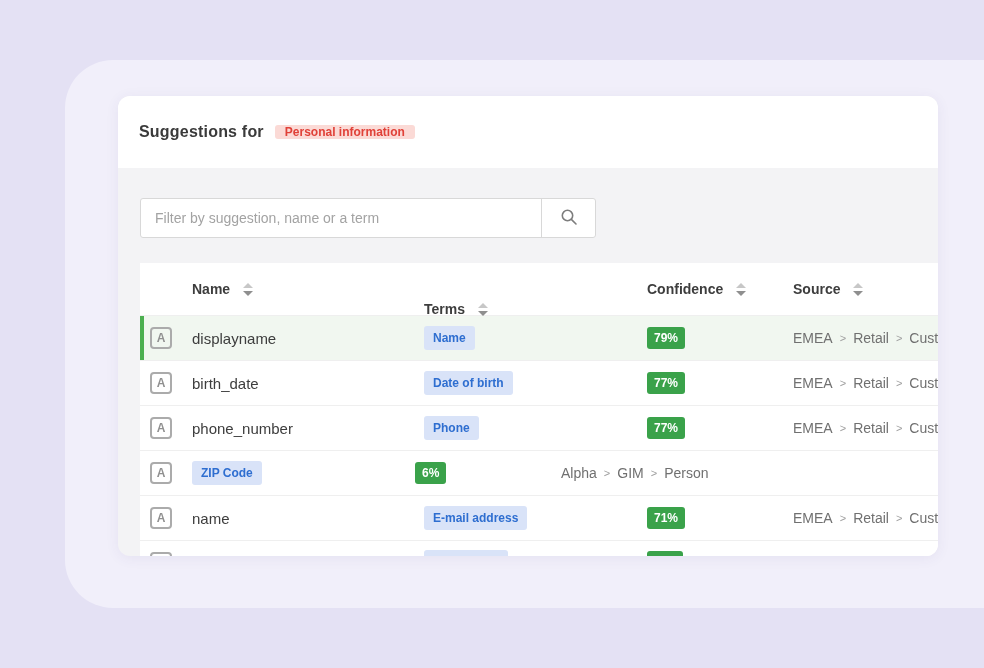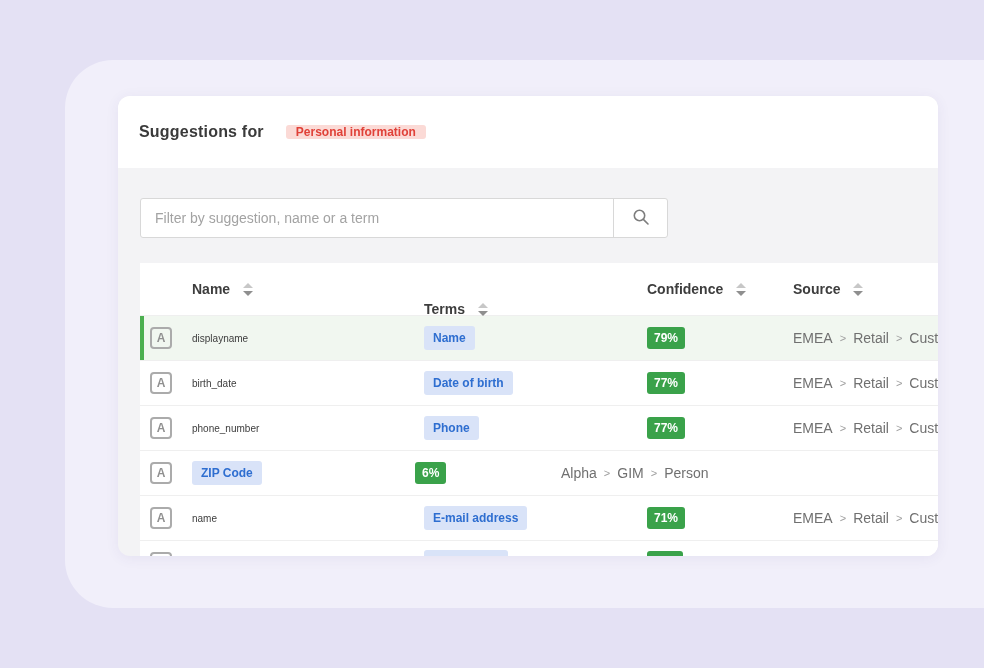--- a/index.html
+++ b/index.html
@@ -18,26 +18,26 @@
     position:absolute; left:118px; top:96px; width:820px; height:460px;
     background:#f3f3f5; border-radius:12px; overflow:hidden;
     box-shadow:0 2px 14px rgba(70,60,130,0.07);
   }
   .card-header {
     height:72px; background:#ffffff; display:flex; align-items:center;
     padding-left:21px;
   }
   .card-title { font-size:16px; font-weight:bold; color:#3a3a3a; letter-spacing:.2px; }
   .category-badge {
-    margin-left:22px; background:#fbdad6; color:#e04138;
+    margin-left:11px; background:#fbdad6; color:#e04138;
     font-size:12px; font-weight:bold; padding:0 10px; border-radius:3px;
   }
   
   .search-wrap {
-    position:absolute; left:22px; top:102px; width:528px; height:40px;
+    position:absolute; left:22px; top:102px; width:456px; height:40px;
     background:#ffffff; border:1px solid #d8d8d8; border-radius:3px;
     display:flex; align-items:stretch;
   }
   .search-input {
     flex:1; border:none; outline:none; background:transparent;
     font-family:"Liberation Sans", sans-serif;
     font-size:14px; color:#4a4a4a; padding:0 14px;
   }
   .search-input::placeholder { color:#a3a3a3; }
   .search-btn {
@@ -66,21 +66,21 @@
   .row.selected { background:#f1f7f0; }
   .row.selected::before {
     content:""; position:absolute; left:0; top:0; bottom:0; width:4px; background:#4caf50;
   }
   .cell-icon { width:52px; display:flex; justify-content:center; padding-right:10px; }
   .type-icon {
     width:22px; height:22px; border:2px solid #ababab; border-radius:4px;
     color:#919191; font-size:12px; font-weight:bold;
     display:flex; align-items:center; justify-content:center;
   }
-  .cell-name { width:232px; font-size:10px; color:#3d3d3d; }
+  .cell-name { width:232px; font-size:15px; color:#3d3d3d; }
   .cell-terms { width:223px; }
   .term-badge {
     display:inline-block; background:#d9e3f8; color:#2e6ed0;
     font-size:12px; font-weight:bold; padding:5px 9px; border-radius:3px;
   }
   .cell-conf { width:146px;text-decoration:underline; }
   .conf-badge {
     display:inline-block; background:#3aa24a; color:#ffffff;
     font-size:12px; font-weight:bold; padding:4px 7px; border-radius:3px;
   }

